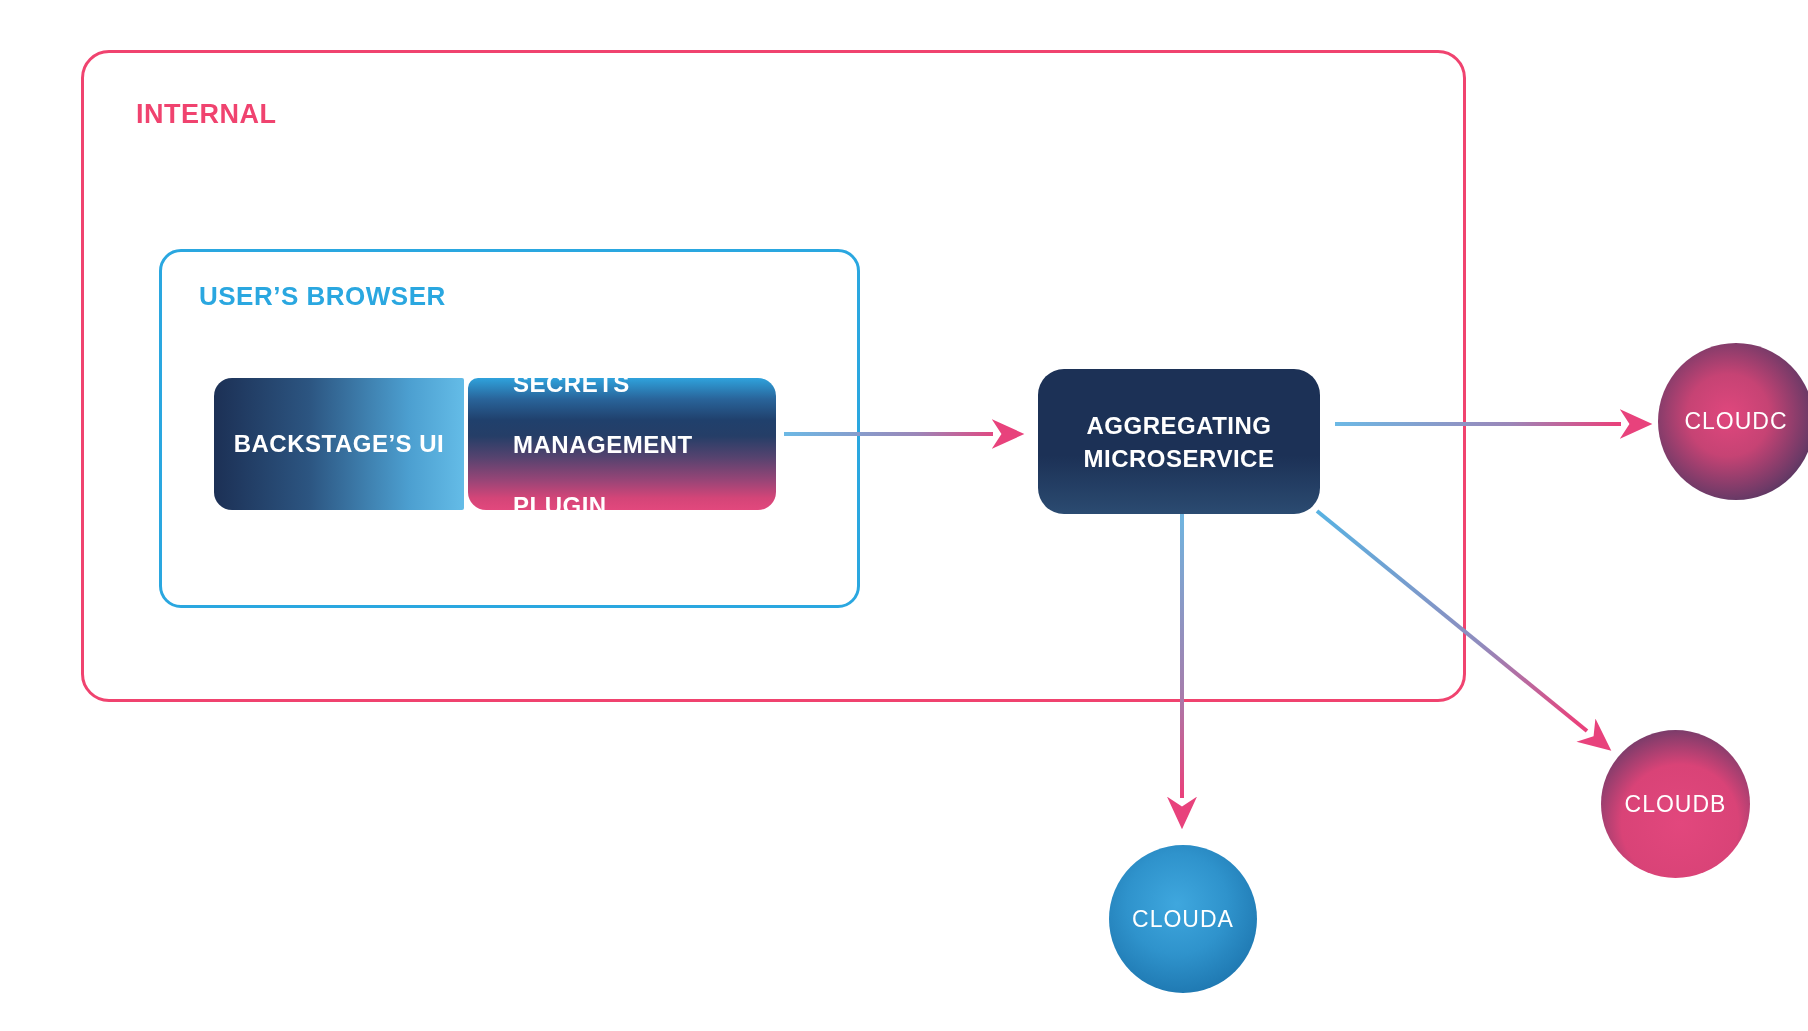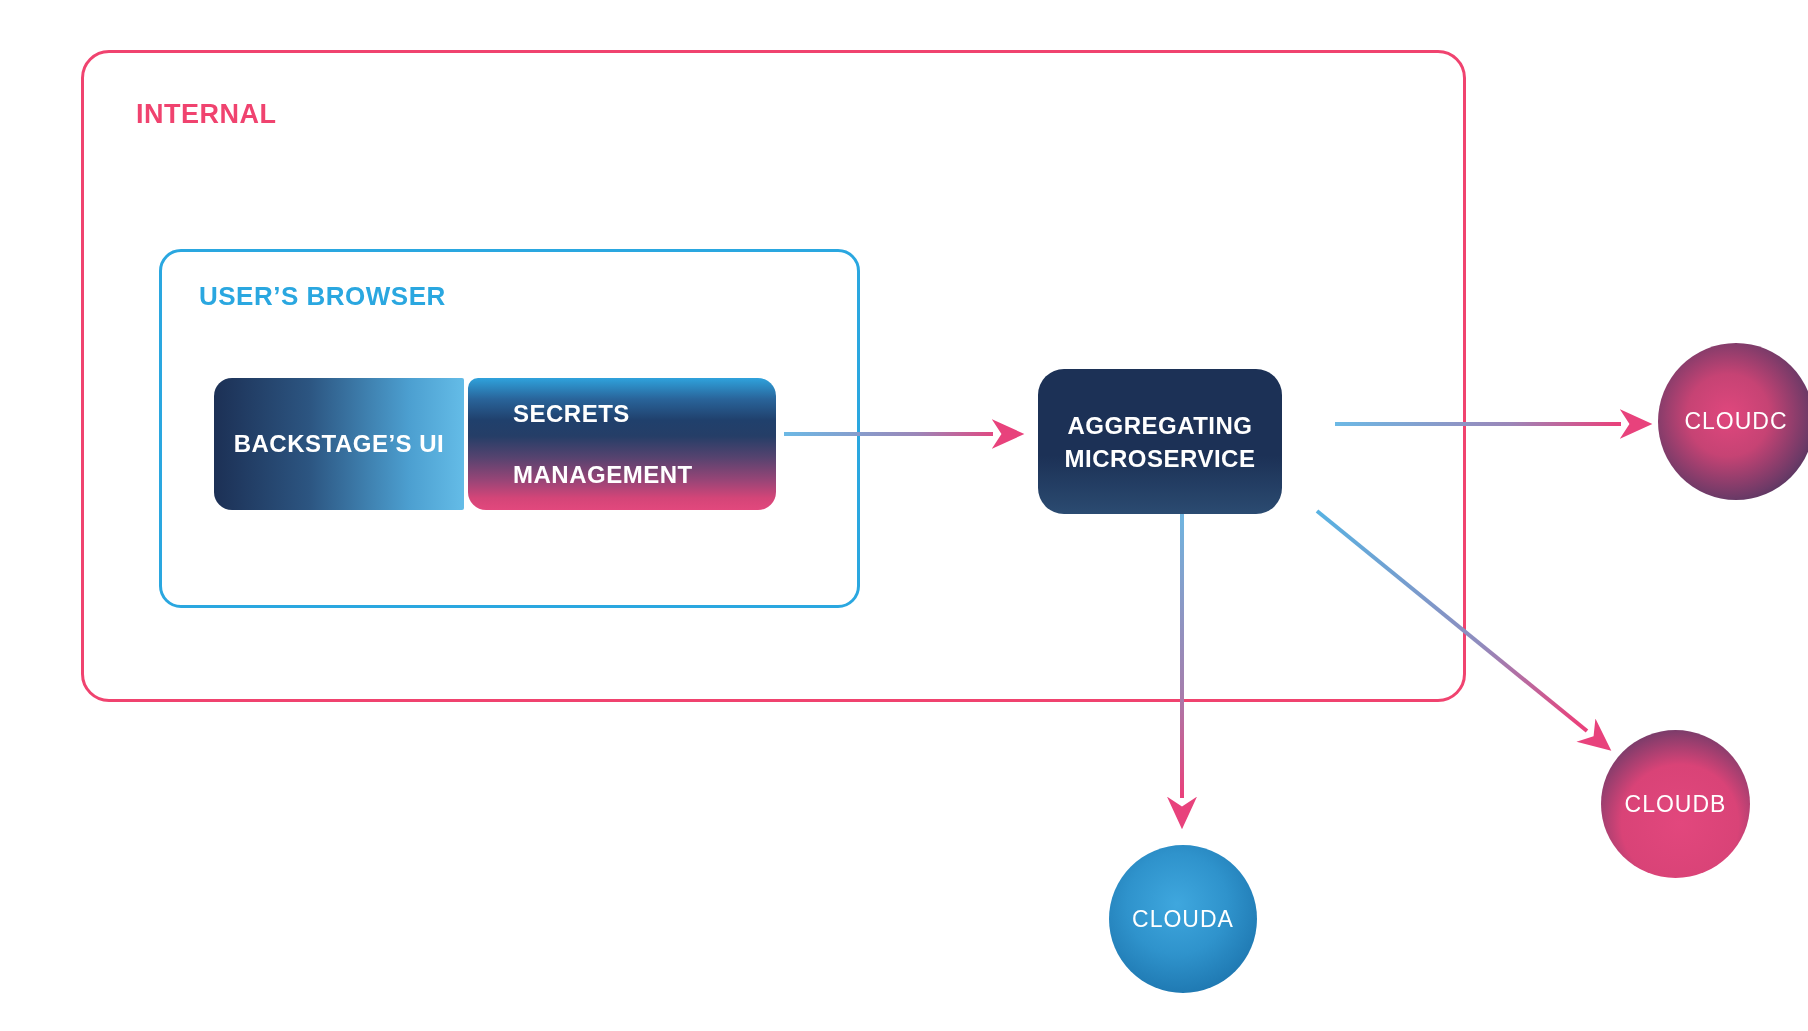--- a/index.html
+++ b/index.html
@@ -47,21 +47,21 @@
   }
   .plugin {
     left: 432px; top: 378px; width: 308px; height: 132px;
     border-radius: 10px 18px 18px 18px;
     background: linear-gradient(180deg, #2FA2DC 0%, #29649A 16%, #20406C 32%,
                 #253E67 44%, #55436F 60%, #9A4577 78%, #D44578 91%, #E2487D 100%);
     display: flex; flex-direction: column; justify-content: center;
     padding-left: 45px; font-size: 24px; line-height: 29px; letter-spacing: 0.5px; gap: 32px;
   }
   .microservice {
-    left: 1002px; top: 369px; width: 244px; height: 145px;
+    left: 1002px; top: 369px; width: 282px; height: 145px;
     border-radius: 26px;
     background: linear-gradient(180deg, #1C3156 0%, #1C3156 60%, #2B4B71 100%);
     display: flex; flex-direction: column; align-items: center; justify-content: center;
     font-size: 24px; line-height: 33px; letter-spacing: 0.5px; text-align: center;
   }
 
   
   .cloud {
     border-radius: 50%;
     display: flex; flex-direction: row; align-items: center; justify-content: center;
@@ -94,20 +94,21 @@
   <div class="abs browser-box"></div>
   <div class="abs browser-label">USER’S BROWSER</div>
 
   <div class="abs node backstage">
     <span>BACKSTAGE’S UI</span>
   </div>
 
   <div class="abs node plugin">
     <span>SECRETS</span>
     <span>MANAGEMENT</span>
+    <span>PLUGIN</span>
   </div>
 
   <div class="abs node microservice">
     <span>AGGREGATING</span>
     <span>MICROSERVICE</span>
   </div>
 
   <svg class="abs arrows-layer" width="1808" height="1031" viewBox="0 0 1808 1031">
     <defs>
       <marker id="head" viewBox="0 0 12 11" refX="0.5" refY="5.5" markerWidth="33" markerHeight="30" orient="auto" markerUnits="userSpaceOnUse">

